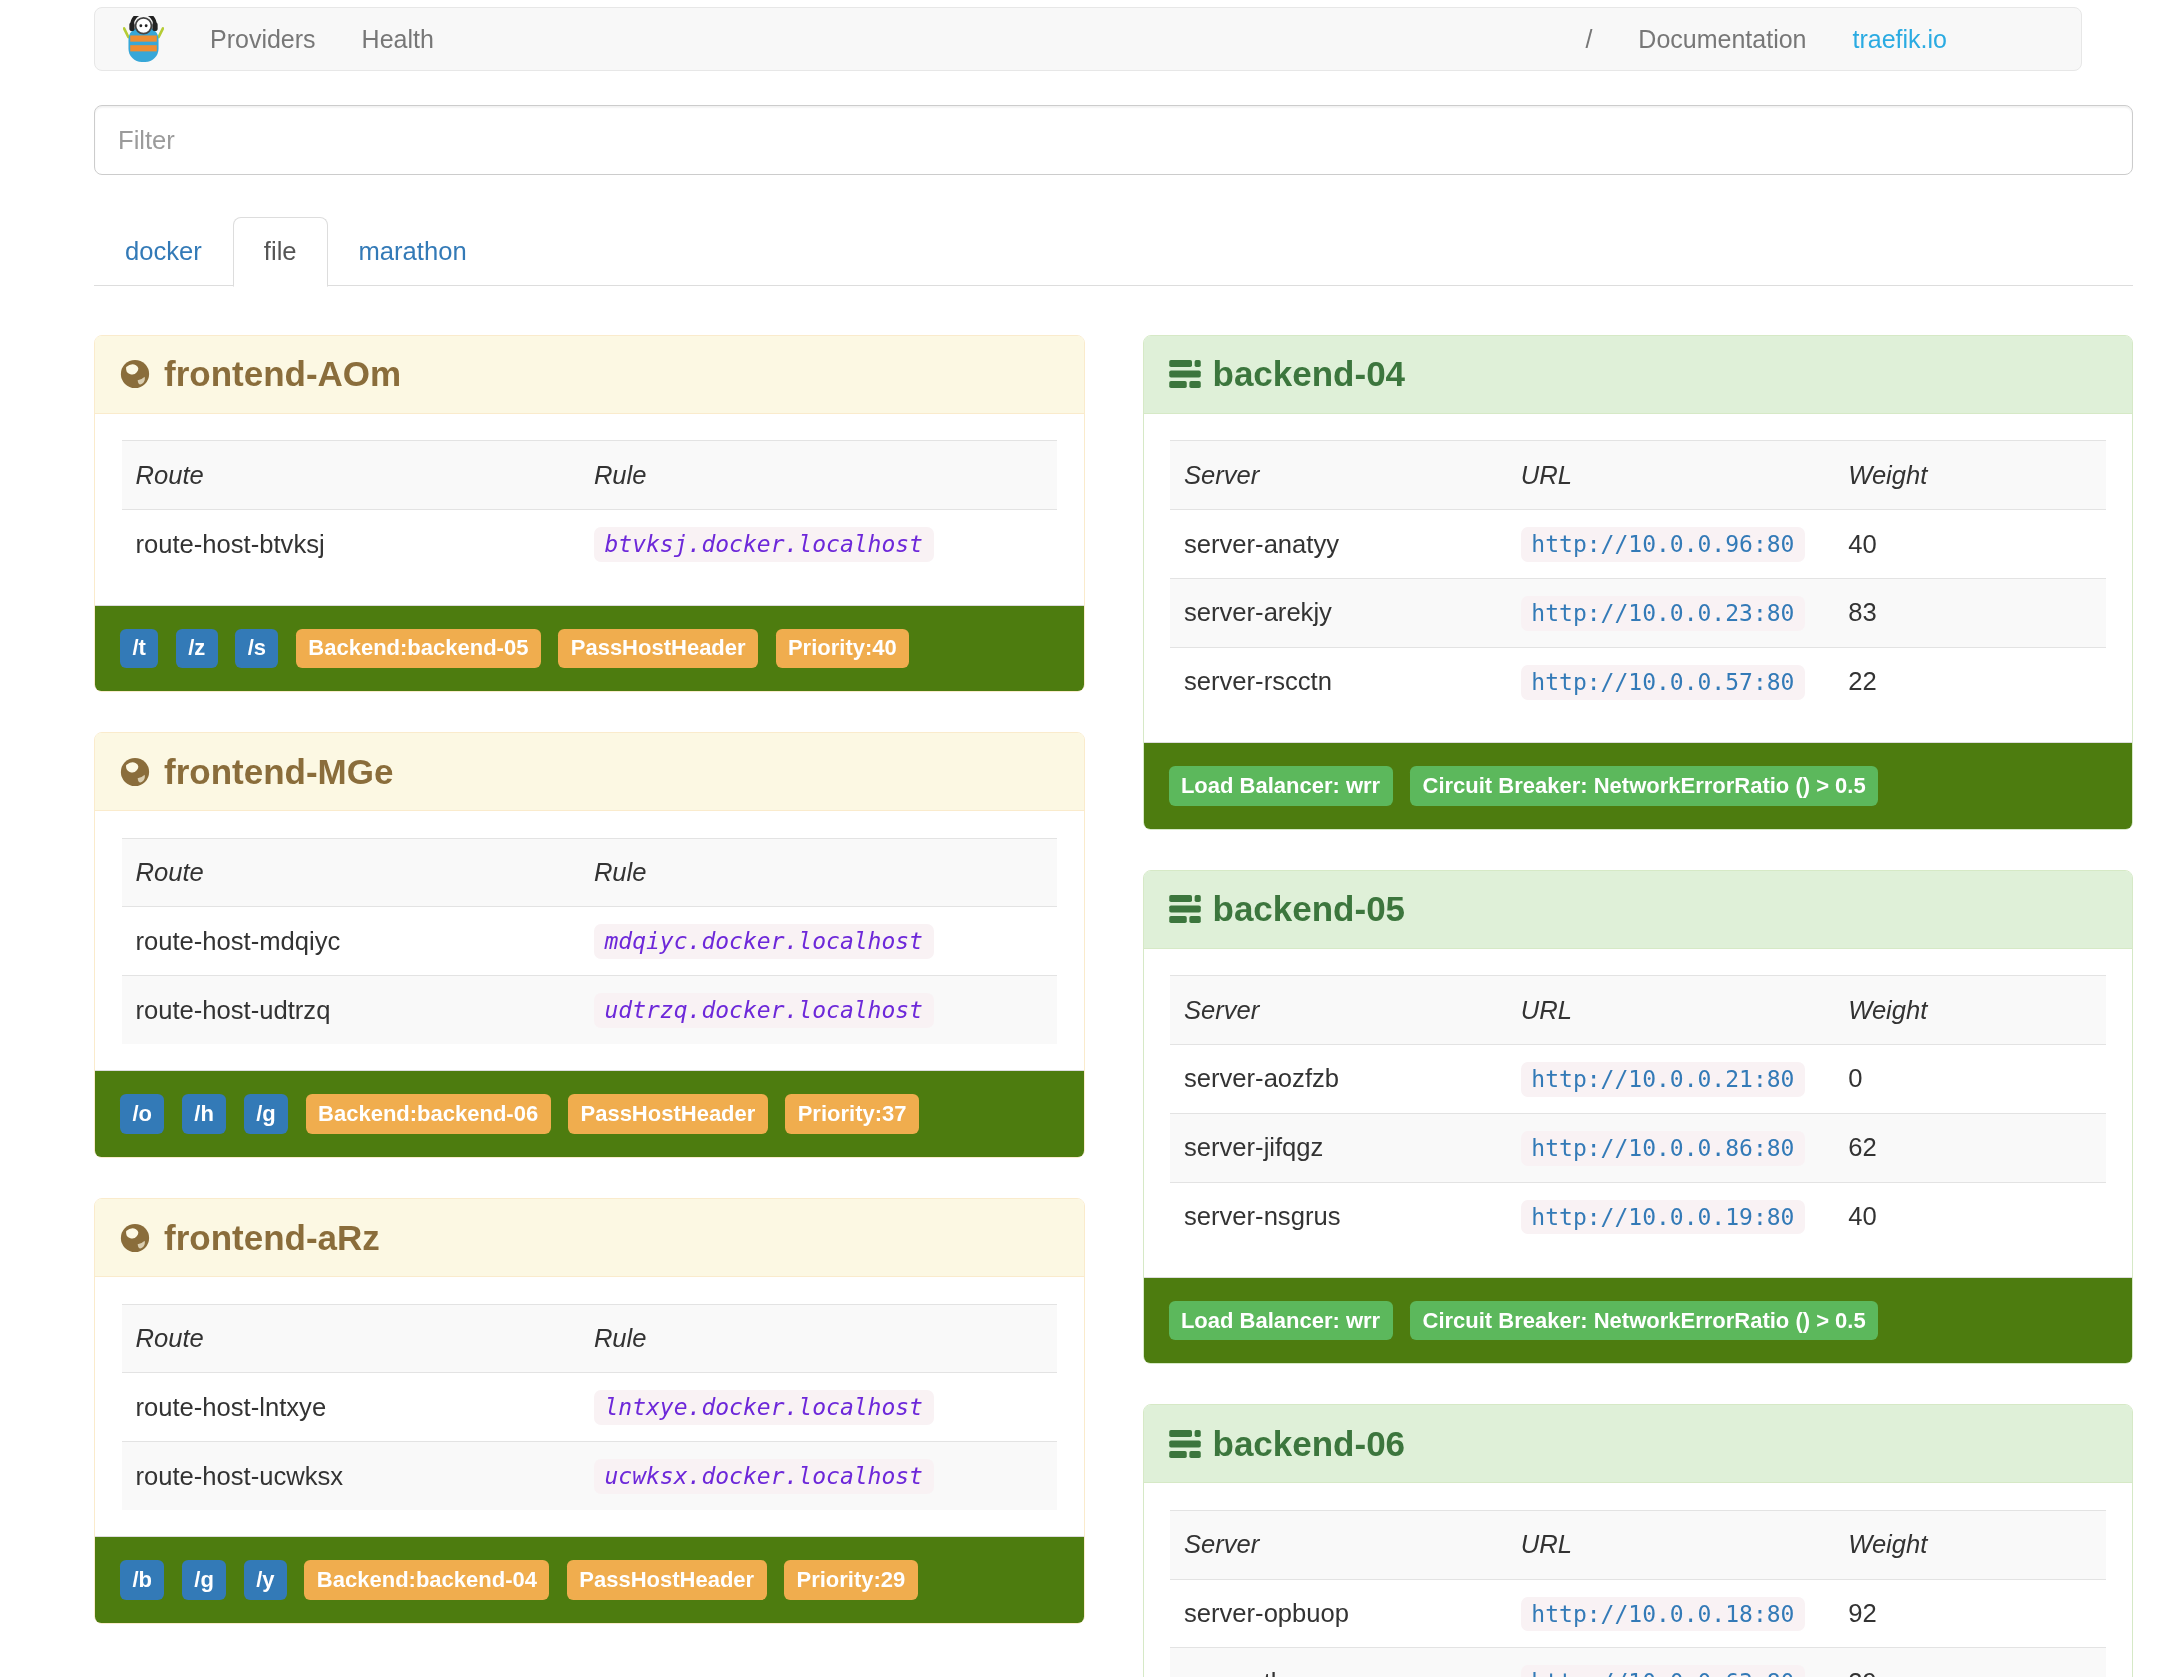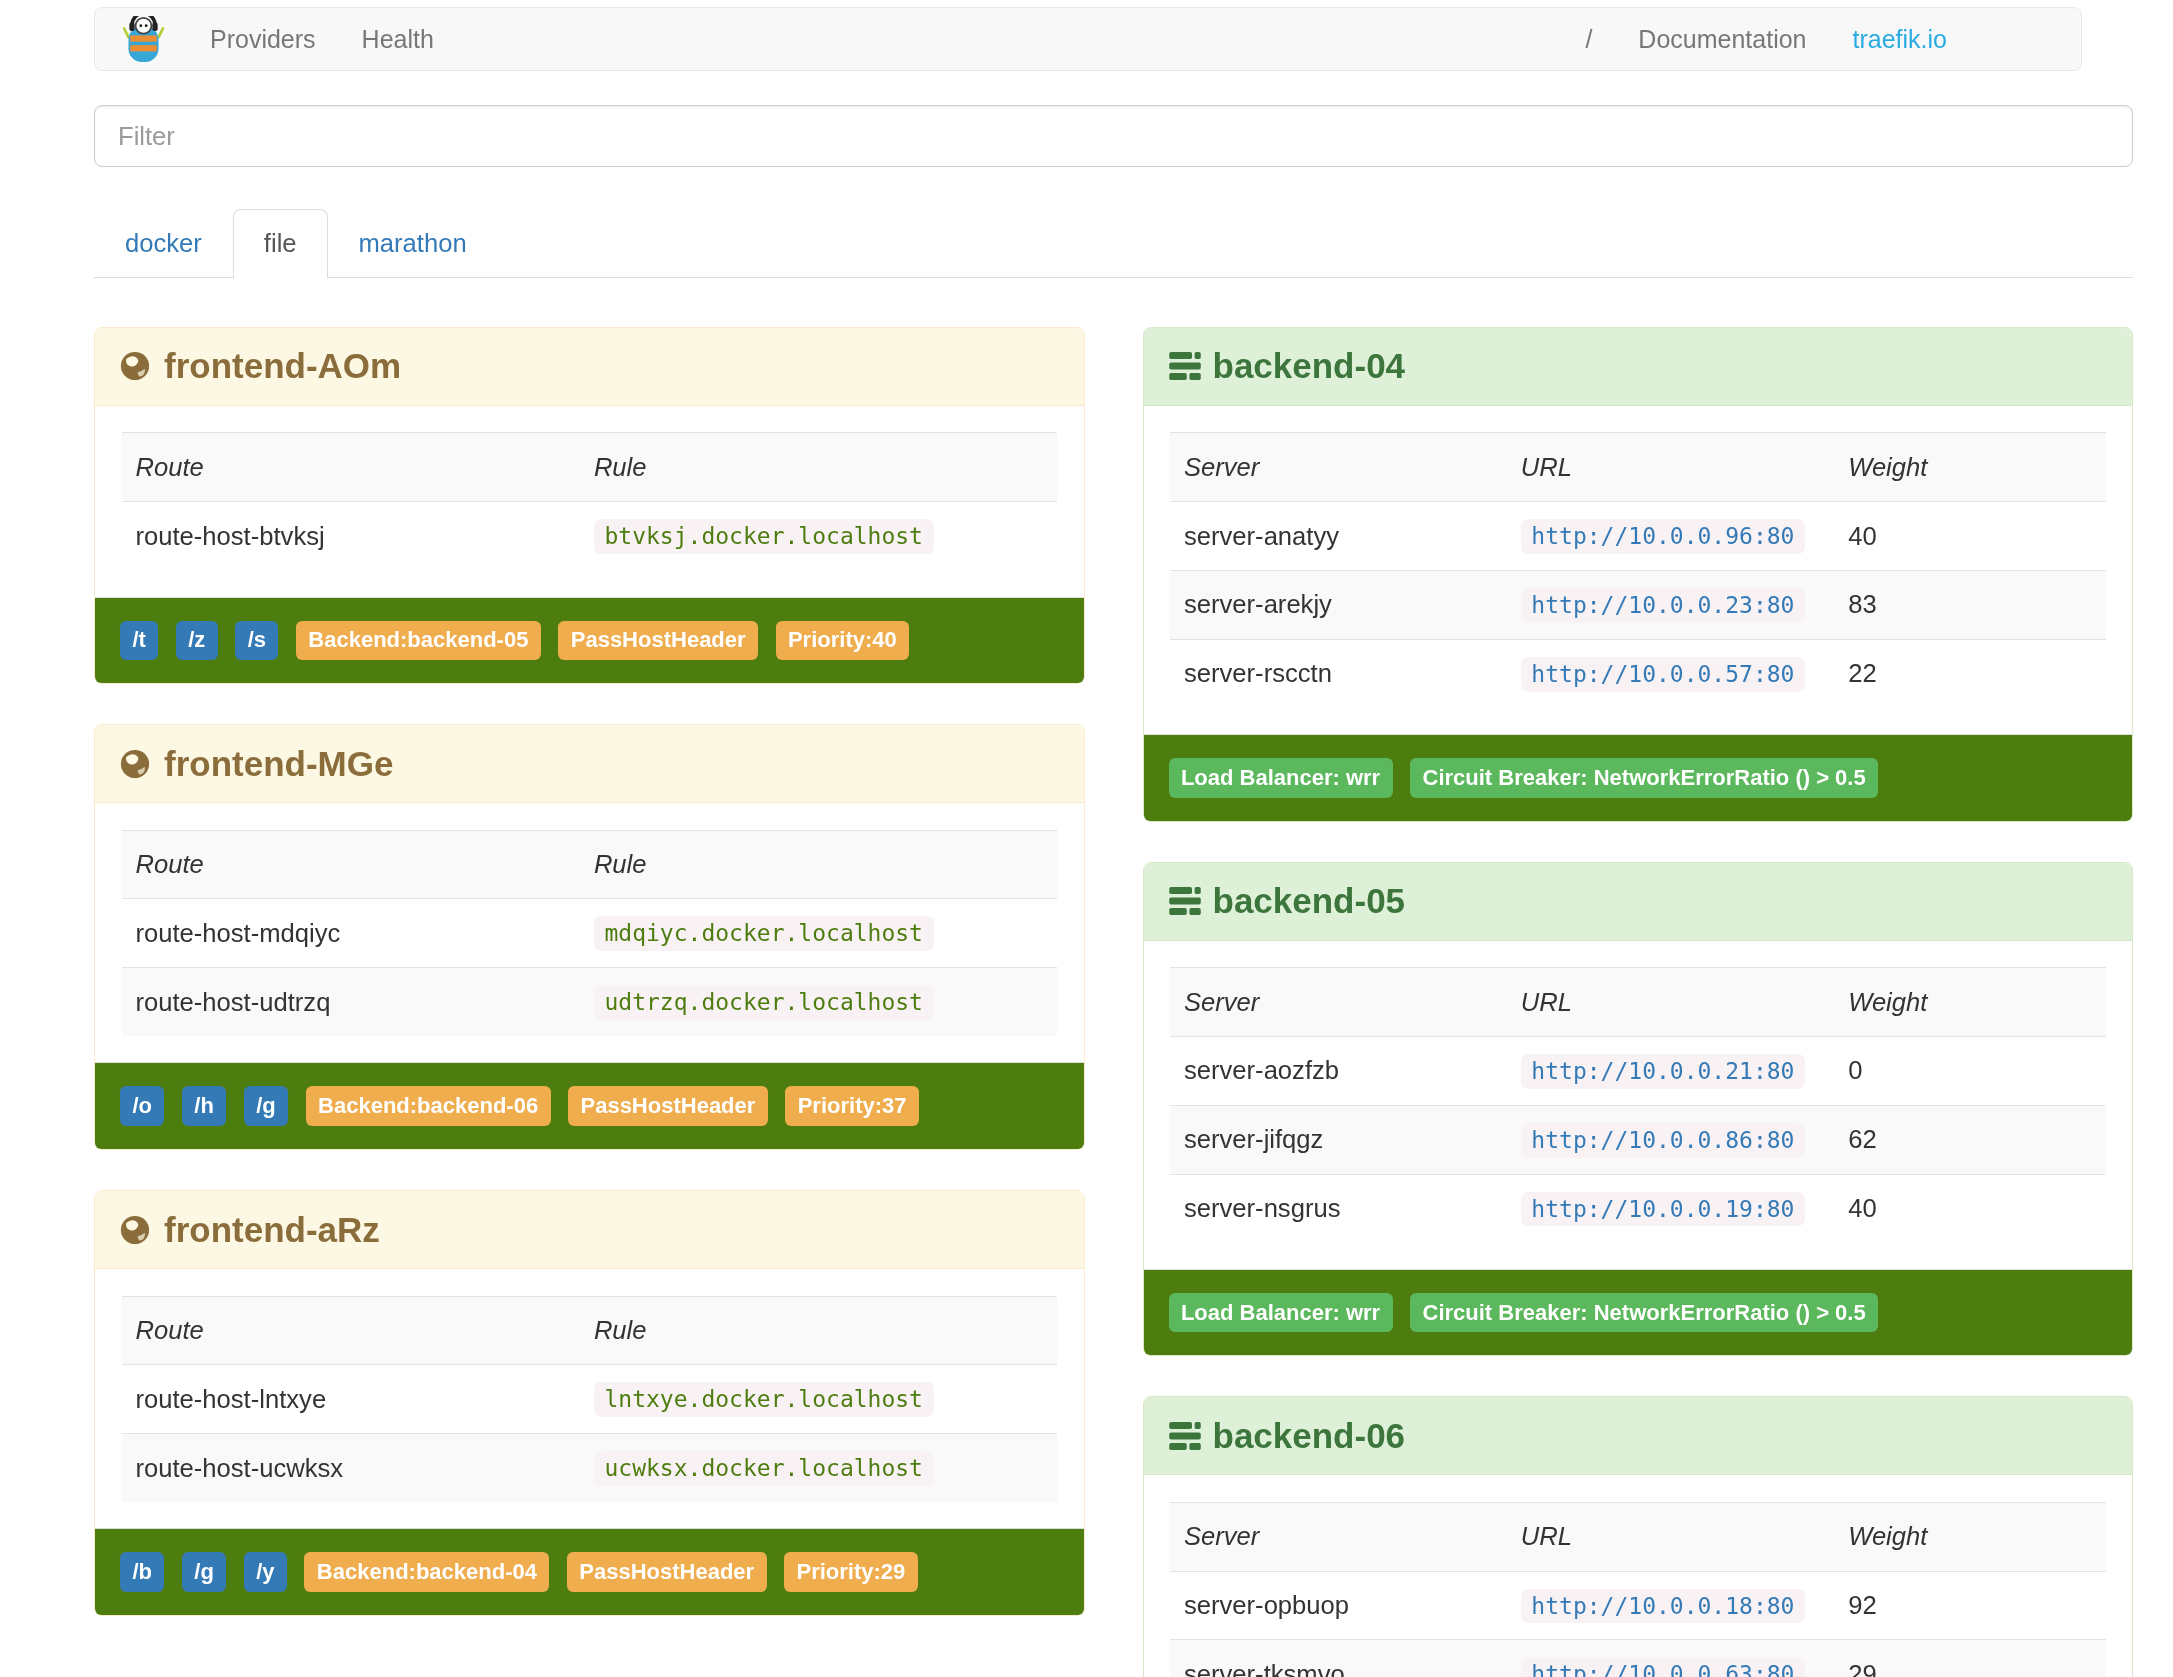--- a/index.html
+++ b/index.html
@@ -23,21 +23,21 @@
   }
   .navbar .brand { display: flex; align-items: center; margin-right: 46px; cursor: pointer; }
   .nav-link { color: #777; margin-right: 46px; text-decoration: none; cursor: pointer; }
   .navbar-right { margin-left: auto; display: flex; align-items: center; gap: 46px; padding-right: 106px; }
   .navbar-right .nav-link { margin-right: 0; }
   .site-link { color: #2aabe2; text-decoration: none; cursor: pointer; }
 
   
   .filter-wrap { margin: 34px 41px 0 94px; }
   .filter-input {
-    width: 100%; height: 62px;
+    width: 100%; height: 70px;
     border: 1.8px solid #ccc; border-radius: 8px;
     padding: 16px 23px; font-size: 25.6px;
     font-family: "Liberation Sans", sans-serif;
     color: #555; outline: none;
     box-shadow: inset 0 1.8px 1.8px rgba(0,0,0,.06);
   }
   .filter-input::placeholder { color: #9b9b9b; }
 
   
   .tabs { margin: 42px 41px 0 94px; border-bottom: 1.8px solid #ddd; display: flex; }
@@ -87,21 +87,21 @@
   .fe-table td:first-child { width: 49%; }
   .be-table td:nth-child(1) { width: 36%; }
   .be-table td:nth-child(2) { width: 35%; }
 
   code.chip {
     font-family: "DejaVu Sans Mono", monospace;
     font-size: 23px; padding: 4.4px 10.6px;
     border-radius: 7px; background: #f9f2f4;
     white-space: nowrap;
   }
-  code.chip.rule { color: #4d7c0f; }
+  code.chip.rule { color: #6d28d9; font-style: italic; }
   code.chip.url  { color: #337ab7; text-decoration: none; cursor: pointer; }
 
   
   .label {
     display: inline-block; color: #fff; font-weight: bold;
     font-size: 22px; line-height: 1;
     padding: 8.8px 12.4px; border-radius: 6.2px; margin-right: 10.6px;
   }
   .label.blue   { background: #337ab7; }
   .label.orange { background: #f0ad4e; }

